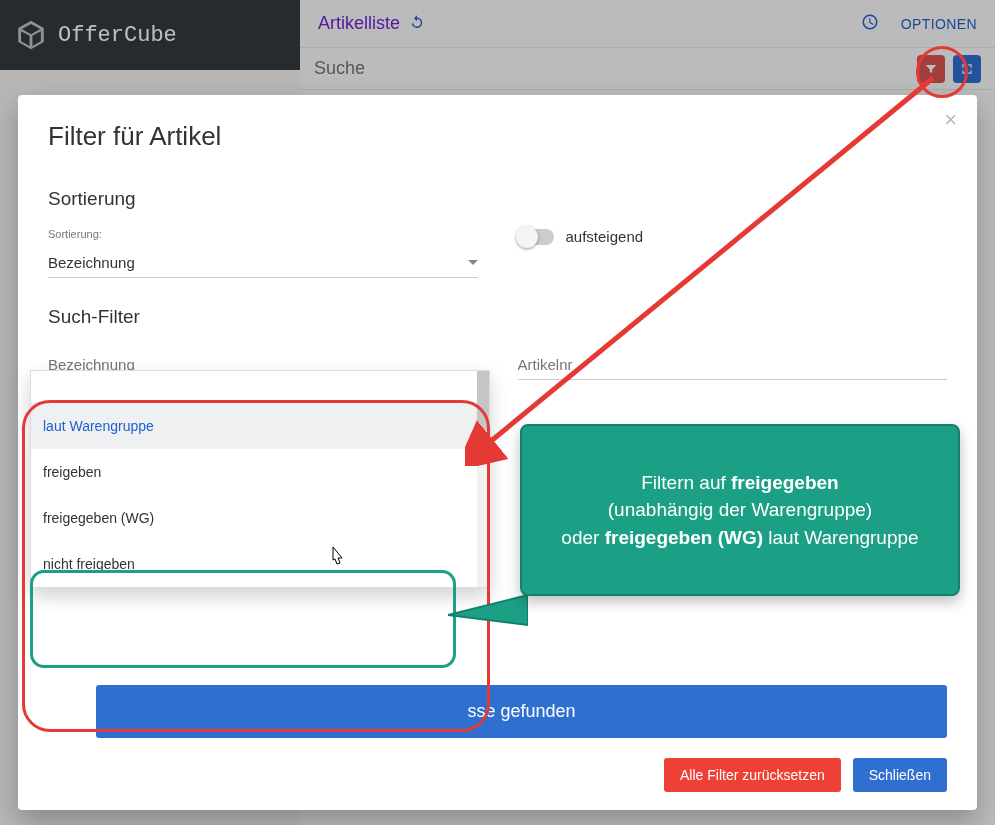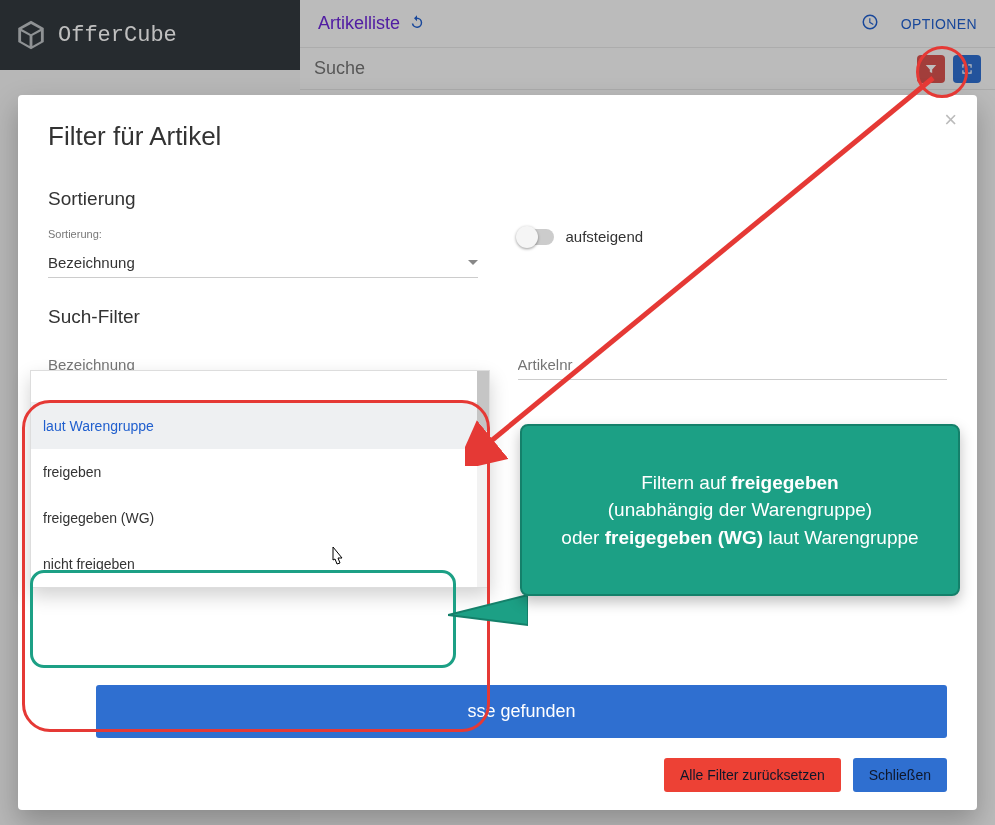--- a/index.html
+++ b/index.html
@@ -110,21 +110,21 @@
   .dropdown-open .dd-scroll{position:absolute;right:0;top:0;bottom:0;width:12px;background:#f2f2f2;}
   .dropdown-open .dd-scroll-thumb{position:absolute;right:0;top:0;width:12px;height:60px;background:#c5c5c5;}
 
   .results-bar{
     margin-top:auto; background:#2f6fd0; color:#fff; text-align:center;
     font-size:18px; padding:16px 0; border-radius:3px;margin-left:48px;
   }
   .modal-footer{
     display:flex; justify-content:flex-end; gap:12px; margin-top:20px;
   }
-  .btn{padding:9px 16px; border-radius:3px; font-size:14px; color:#0f172a; border:0; cursor:pointer;}
+  .btn{padding:9px 16px; border-radius:3px; font-size:14px; color:#ffffff; border:0; cursor:pointer;}
   .btn-red{background:#ed4135;}
   .btn-blue{background:#2f6fd0;}
 
   
   .anno{position:absolute; z-index:40; pointer-events:none;}
   .red-circle{
     left:916px; top:46px; width:52px; height:52px;
     border:3px solid #e53935; border-radius:50%;
   }
   .arrow-svg{left:465px; top:66px; width:480px; height:400px;}

